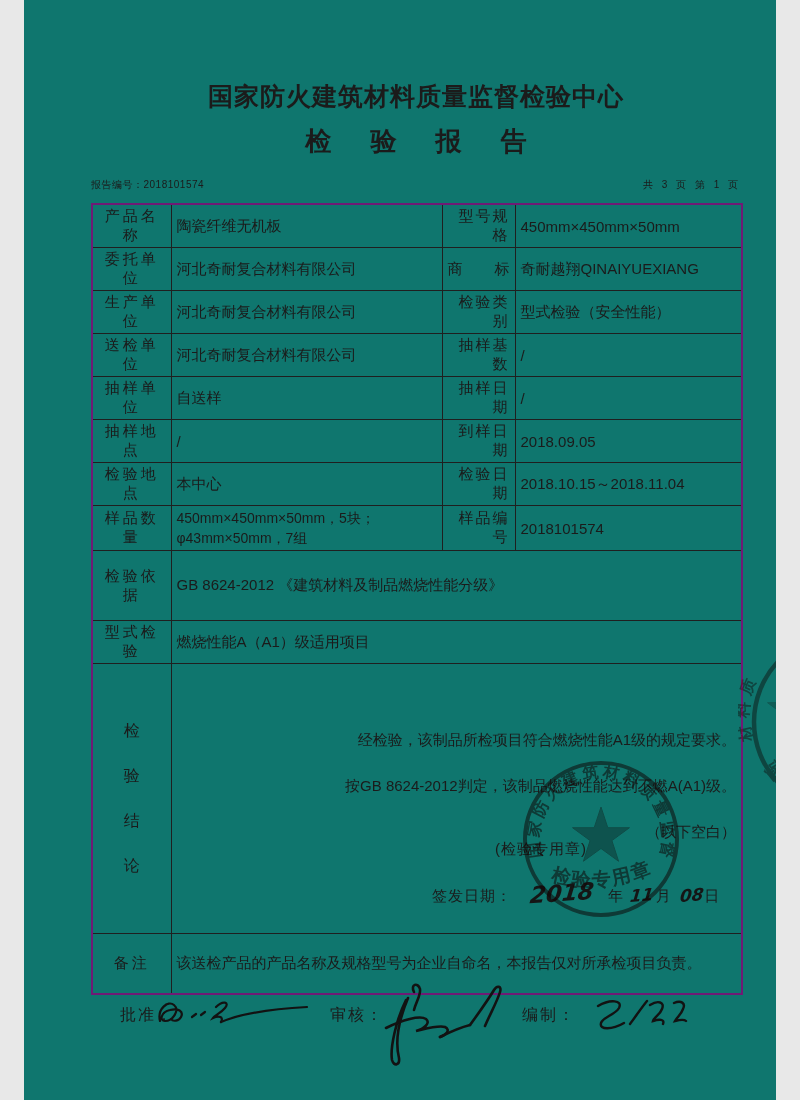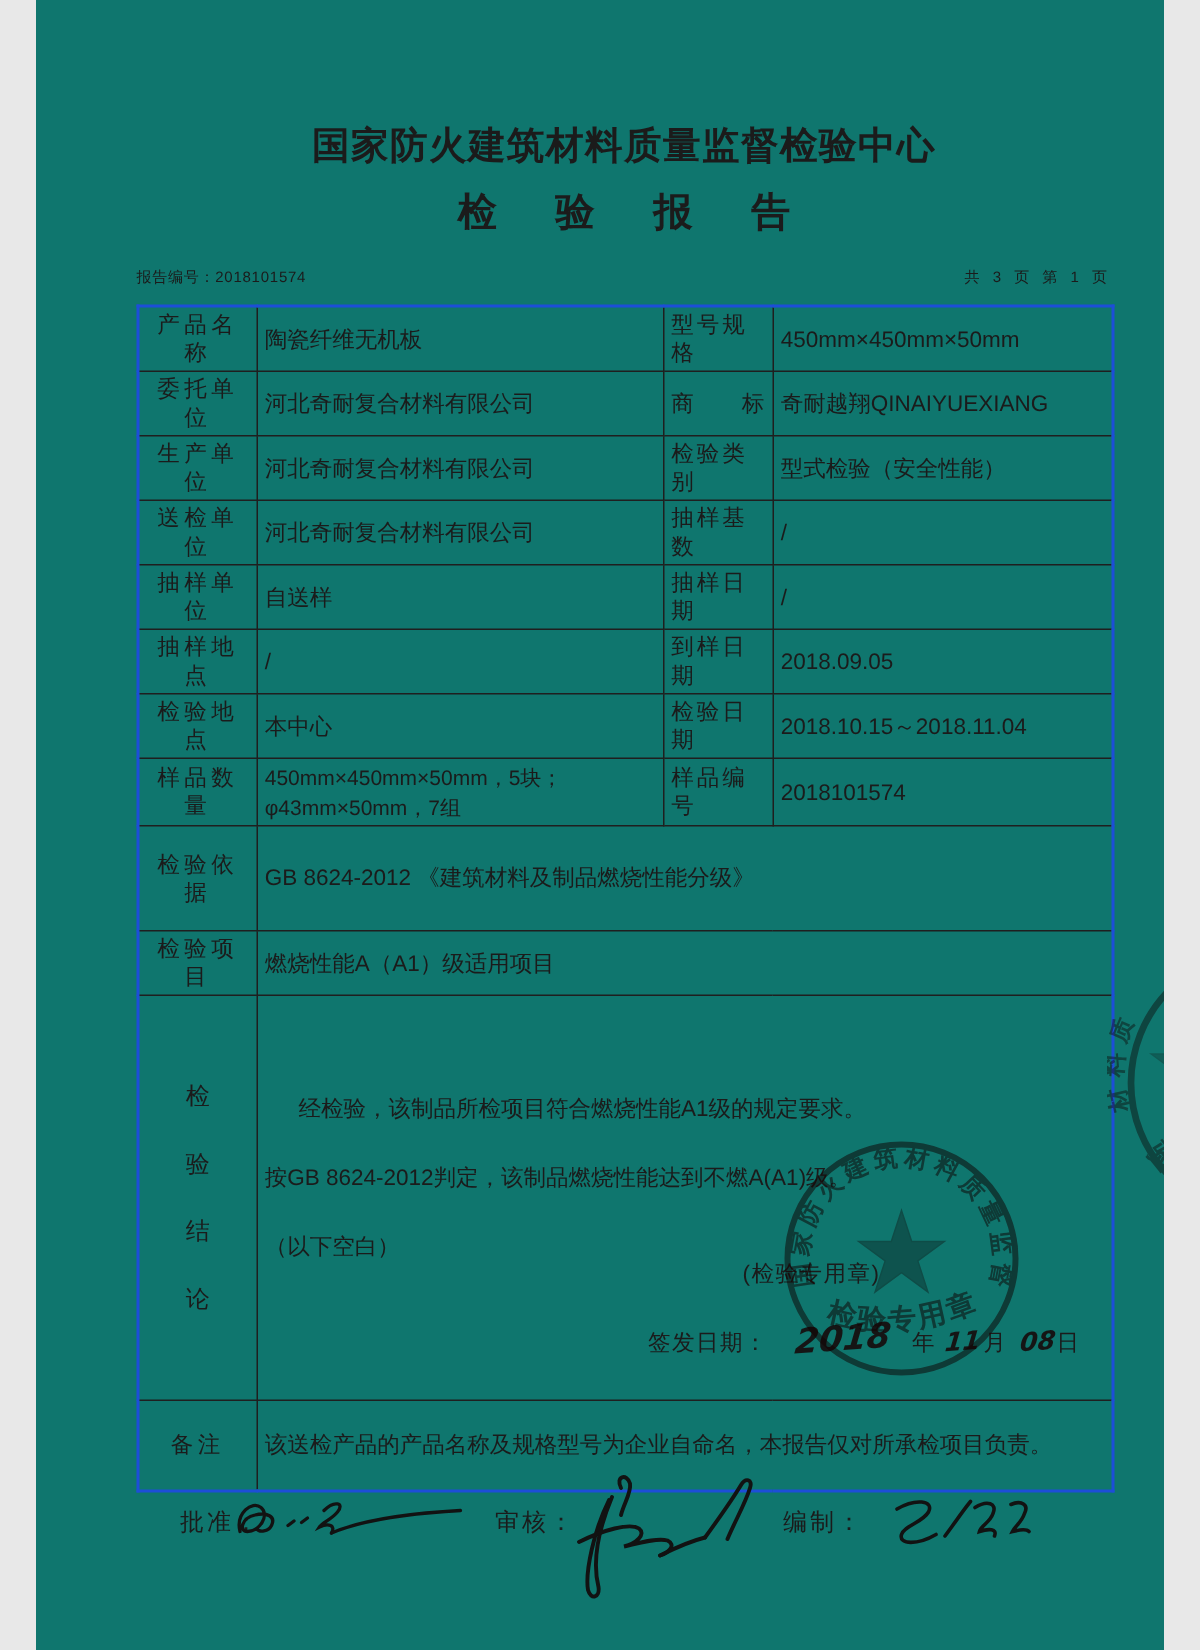--- a/index.html
+++ b/index.html
@@ -24,31 +24,31 @@
   .meta-right{letter-spacing:3px;}
   table.report{
     position:absolute;left:67px;top:203px;width:650px;
     border-collapse:collapse;table-layout:fixed;
     font-size:15px;
   }
   table.report td{
     border:1.6px solid #1f1f1f;padding:2px 5px;vertical-align:middle;
     overflow:hidden;
   }
-  table.report{border:2px solid #1d4ed8;}
+  table.report{border:2px solid #701a75;}
   td.lab{text-align:center;letter-spacing:3px;padding:2px 2px;}
-  td.lab2{text-align:left;letter-spacing:2px;padding:2px 2px;}
+  td.lab2{text-align:right;letter-spacing:2px;padding:2px 2px;}
   td.spread{text-align:justify;text-align-last:justify;padding:2px 7px;}
   td.val{padding-left:6px;}
   td.val-wrap{padding-left:6px;font-size:14px;line-height:20px;}
   .h43{height:43px}.h39{height:39px}.h38{height:38px}.h45{height:45px}
   .h70{height:70px}.h270{height:270px}.h60{height:60px}
   td.concl-lab{vertical-align:middle;}
   .vlabel{display:flex;flex-direction:column;align-items:center;gap:24px;font-size:16px;}
-  td.concl-val{vertical-align:top;padding:14px 18px 0 36px;}
+  td.concl-val{vertical-align:top;padding:14px 18px 0 36px;text-align:right;}
   .concl-line{margin:0 0 27px 0;line-height:19px;}
   .indent{text-indent:1.5em;}
   .seal-note{position:absolute;left:471px;top:840px;font-size:15px;letter-spacing:1px;}
   .issue-line{position:absolute;left:408px;top:880px;font-size:15px;white-space:nowrap;}
   .issue-line .plain{letter-spacing:1px;}
   .hw{
     display:inline-block;font-family:"DejaVu Sans",cursive;font-style:italic;
     transform:rotate(-4deg) skewX(-10deg);font-weight:bold;color:#151515;
   }
   .hw-year{font-size:23px;margin:0 14px 0 18px;}
@@ -126,21 +126,21 @@
       <td class="lab">样品数量</td>
       <td class="val-wrap">450mm×450mm×50mm，5块；φ43mm×50mm，7组</td>
       <td class="lab2">样品编号</td>
       <td class="val">2018101574</td>
     </tr>
     <tr class="h70">
       <td class="lab">检验依据</td>
       <td class="val" colspan="3">GB 8624-2012 《建筑材料及制品燃烧性能分级》</td>
     </tr>
     <tr class="h43">
-      <td class="lab">检验项目</td>
+      <td class="lab">型式检验</td>
       <td class="val" colspan="3">燃烧性能A（A1）级适用项目</td>
     </tr>
     <tr class="h270">
       <td class="concl-lab">
         <div class="vlabel">
           <span>检</span>
           <span>验</span>
           <span>结</span>
           <span>论</span>
         </div>

